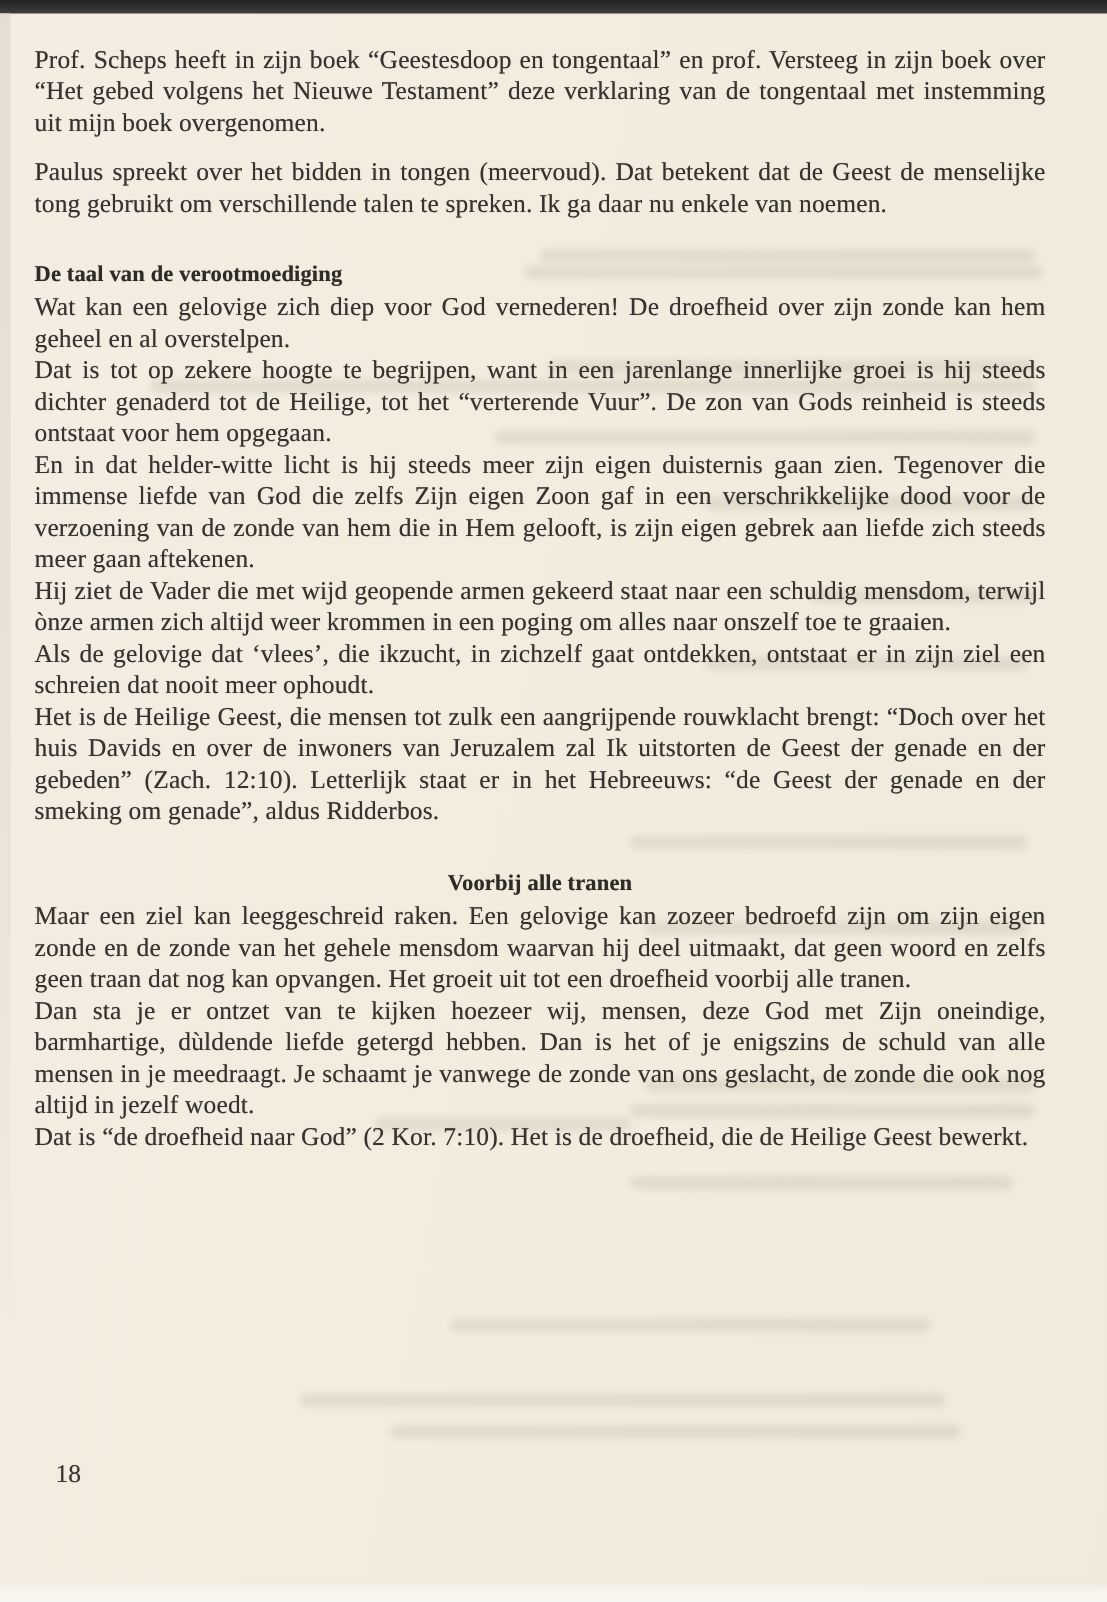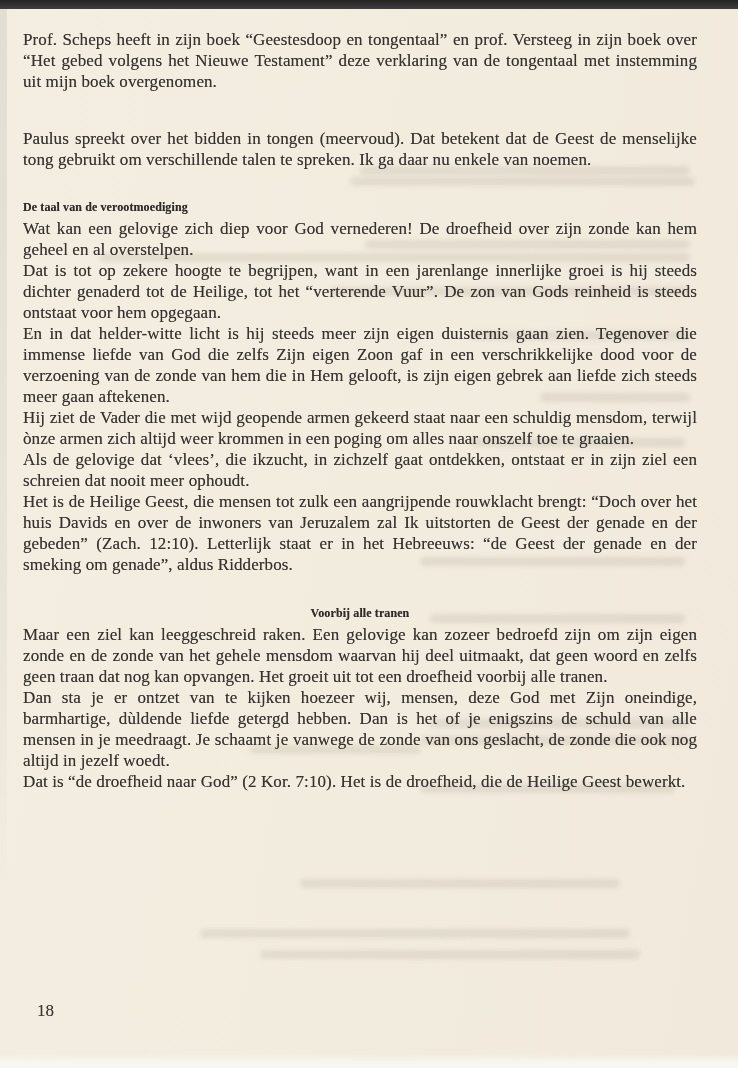--- a/index.html
+++ b/index.html
@@ -70,33 +70,33 @@
     line-height: 21px;
     text-align: justify;
     letter-spacing: 0.1px;
     text-shadow: 0 0 0.5px rgba(46, 42, 38, 0.55);
   }
   .text-area p {
     margin: 0;
   }
   .text-area h2 {
     margin: 0;
-    font-size: 12px;
+    font-size: 15px;
     line-height: 21px;
     font-weight: bold;
     color: #2e2b27;
     text-align: left;
   }
-  .sec-1 { margin-top: 36px; }
+  .sec-1 { margin-top: 12px; }
   .sec-2 h2 { margin-top: 27px; }
   .sec-3 h2 { margin-top: 28px; text-align: center; }
   .page-number {
     position: absolute;
     left: 37px;
-    top: 1000px;
+    top: 972px;
     font-size: 17px;
     line-height: 21px;
     color: #3a3733;
     text-shadow: 0 0 0.5px rgba(46, 42, 38, 0.5);
   }
 </style>
 </head>
 <body>
 
 <div class="page">

